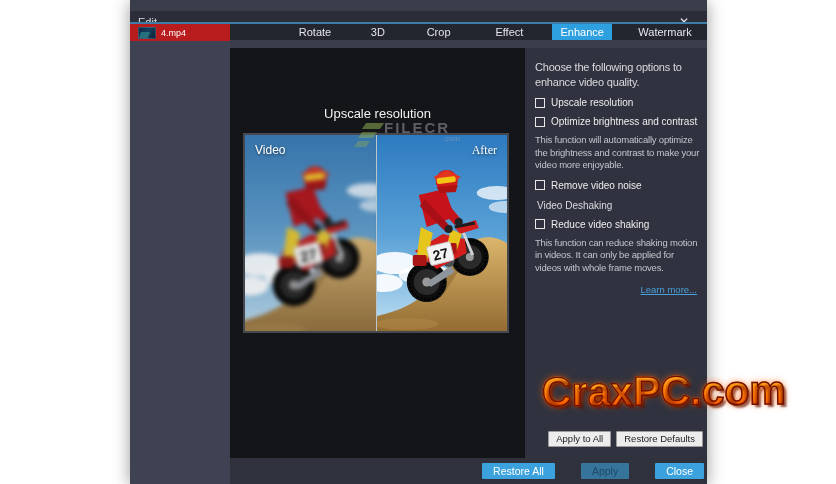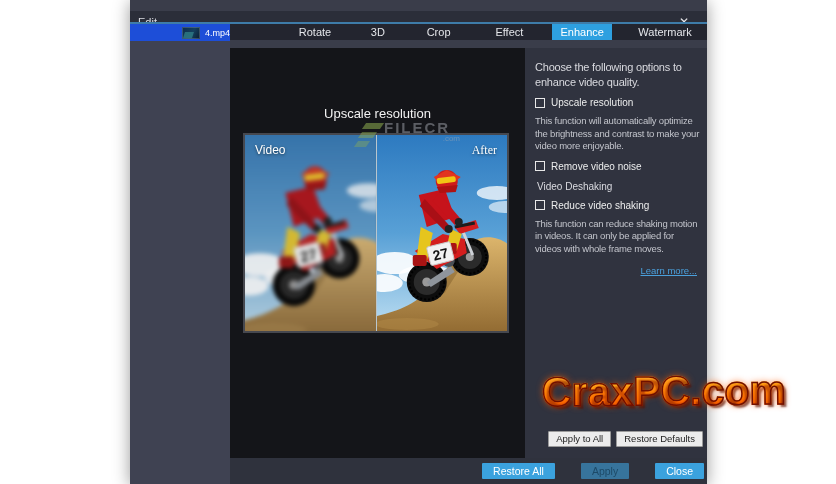--- a/index.html
+++ b/index.html
@@ -17,22 +17,22 @@
     position:absolute; left:0; top:11px; width:100%; height:22px;
     background:#2b2e39; display:flex; align-items:center;
     justify-content:space-between; box-sizing:border-box; padding:0 14px 0 8px;
   }
   .titlebar .title { font-size:11px; color:#dcdde2; }
   .titlebar .close { font-size:12px; color:#e9e9ec; cursor:pointer; line-height:1; padding:2px 4px; }
   .accent-line { position:absolute; left:0; top:22px; width:100%; height:2px; background:#3e7ca9; }
   
   .sidebar { position:absolute; left:0; top:24px; width:100px; height:460px; background:#3f4252; }
   .file-item {
-    height:17px; background:#1d4ed8; display:flex; align-items:center;
-    padding-left:8px; gap:5px; cursor:pointer;justify-content:flex-end;
+    height:17px; background:#b91c1c; display:flex; align-items:center;
+    padding-left:8px; gap:5px; cursor:pointer;
   }
   .thumb {
     width:18px; height:12px; flex:none;
     background:linear-gradient(120deg,#0d2b4a 0%, #15405f 55%, #0a1c30 100%);
     box-shadow:inset 0 0 0 1px rgba(255,255,255,.18);
     position:relative; overflow:hidden;
   }
   .thumb::after {
     content:""; position:absolute; left:2px; bottom:1px; width:9px; height:6px;
     background:#2e7d86; transform:skewX(-18deg); opacity:.8;
@@ -235,20 +235,24 @@
     </div>
 
     <div class="panel">
       <div class="intro">Choose the following options to enhance video quality.</div>
 
       <div class="opt-row">
         <span class="cb"></span>
         <span class="opt-label">Upscale resolution</span>
       </div>
 
+      <div class="opt-row">
+        <span class="cb"></span>
+        <span class="opt-label">Optimize brightness and contrast</span>
+      </div>
       <div class="desc">This function will automatically optimize the brightness and contrast to make your video more enjoyable.</div>
 
       <div class="opt-row">
         <span class="cb"></span>
         <span class="opt-label">Remove video noise</span>
       </div>
 
       <div class="section-label">Video Deshaking</div>
 
       <div class="opt-row">

